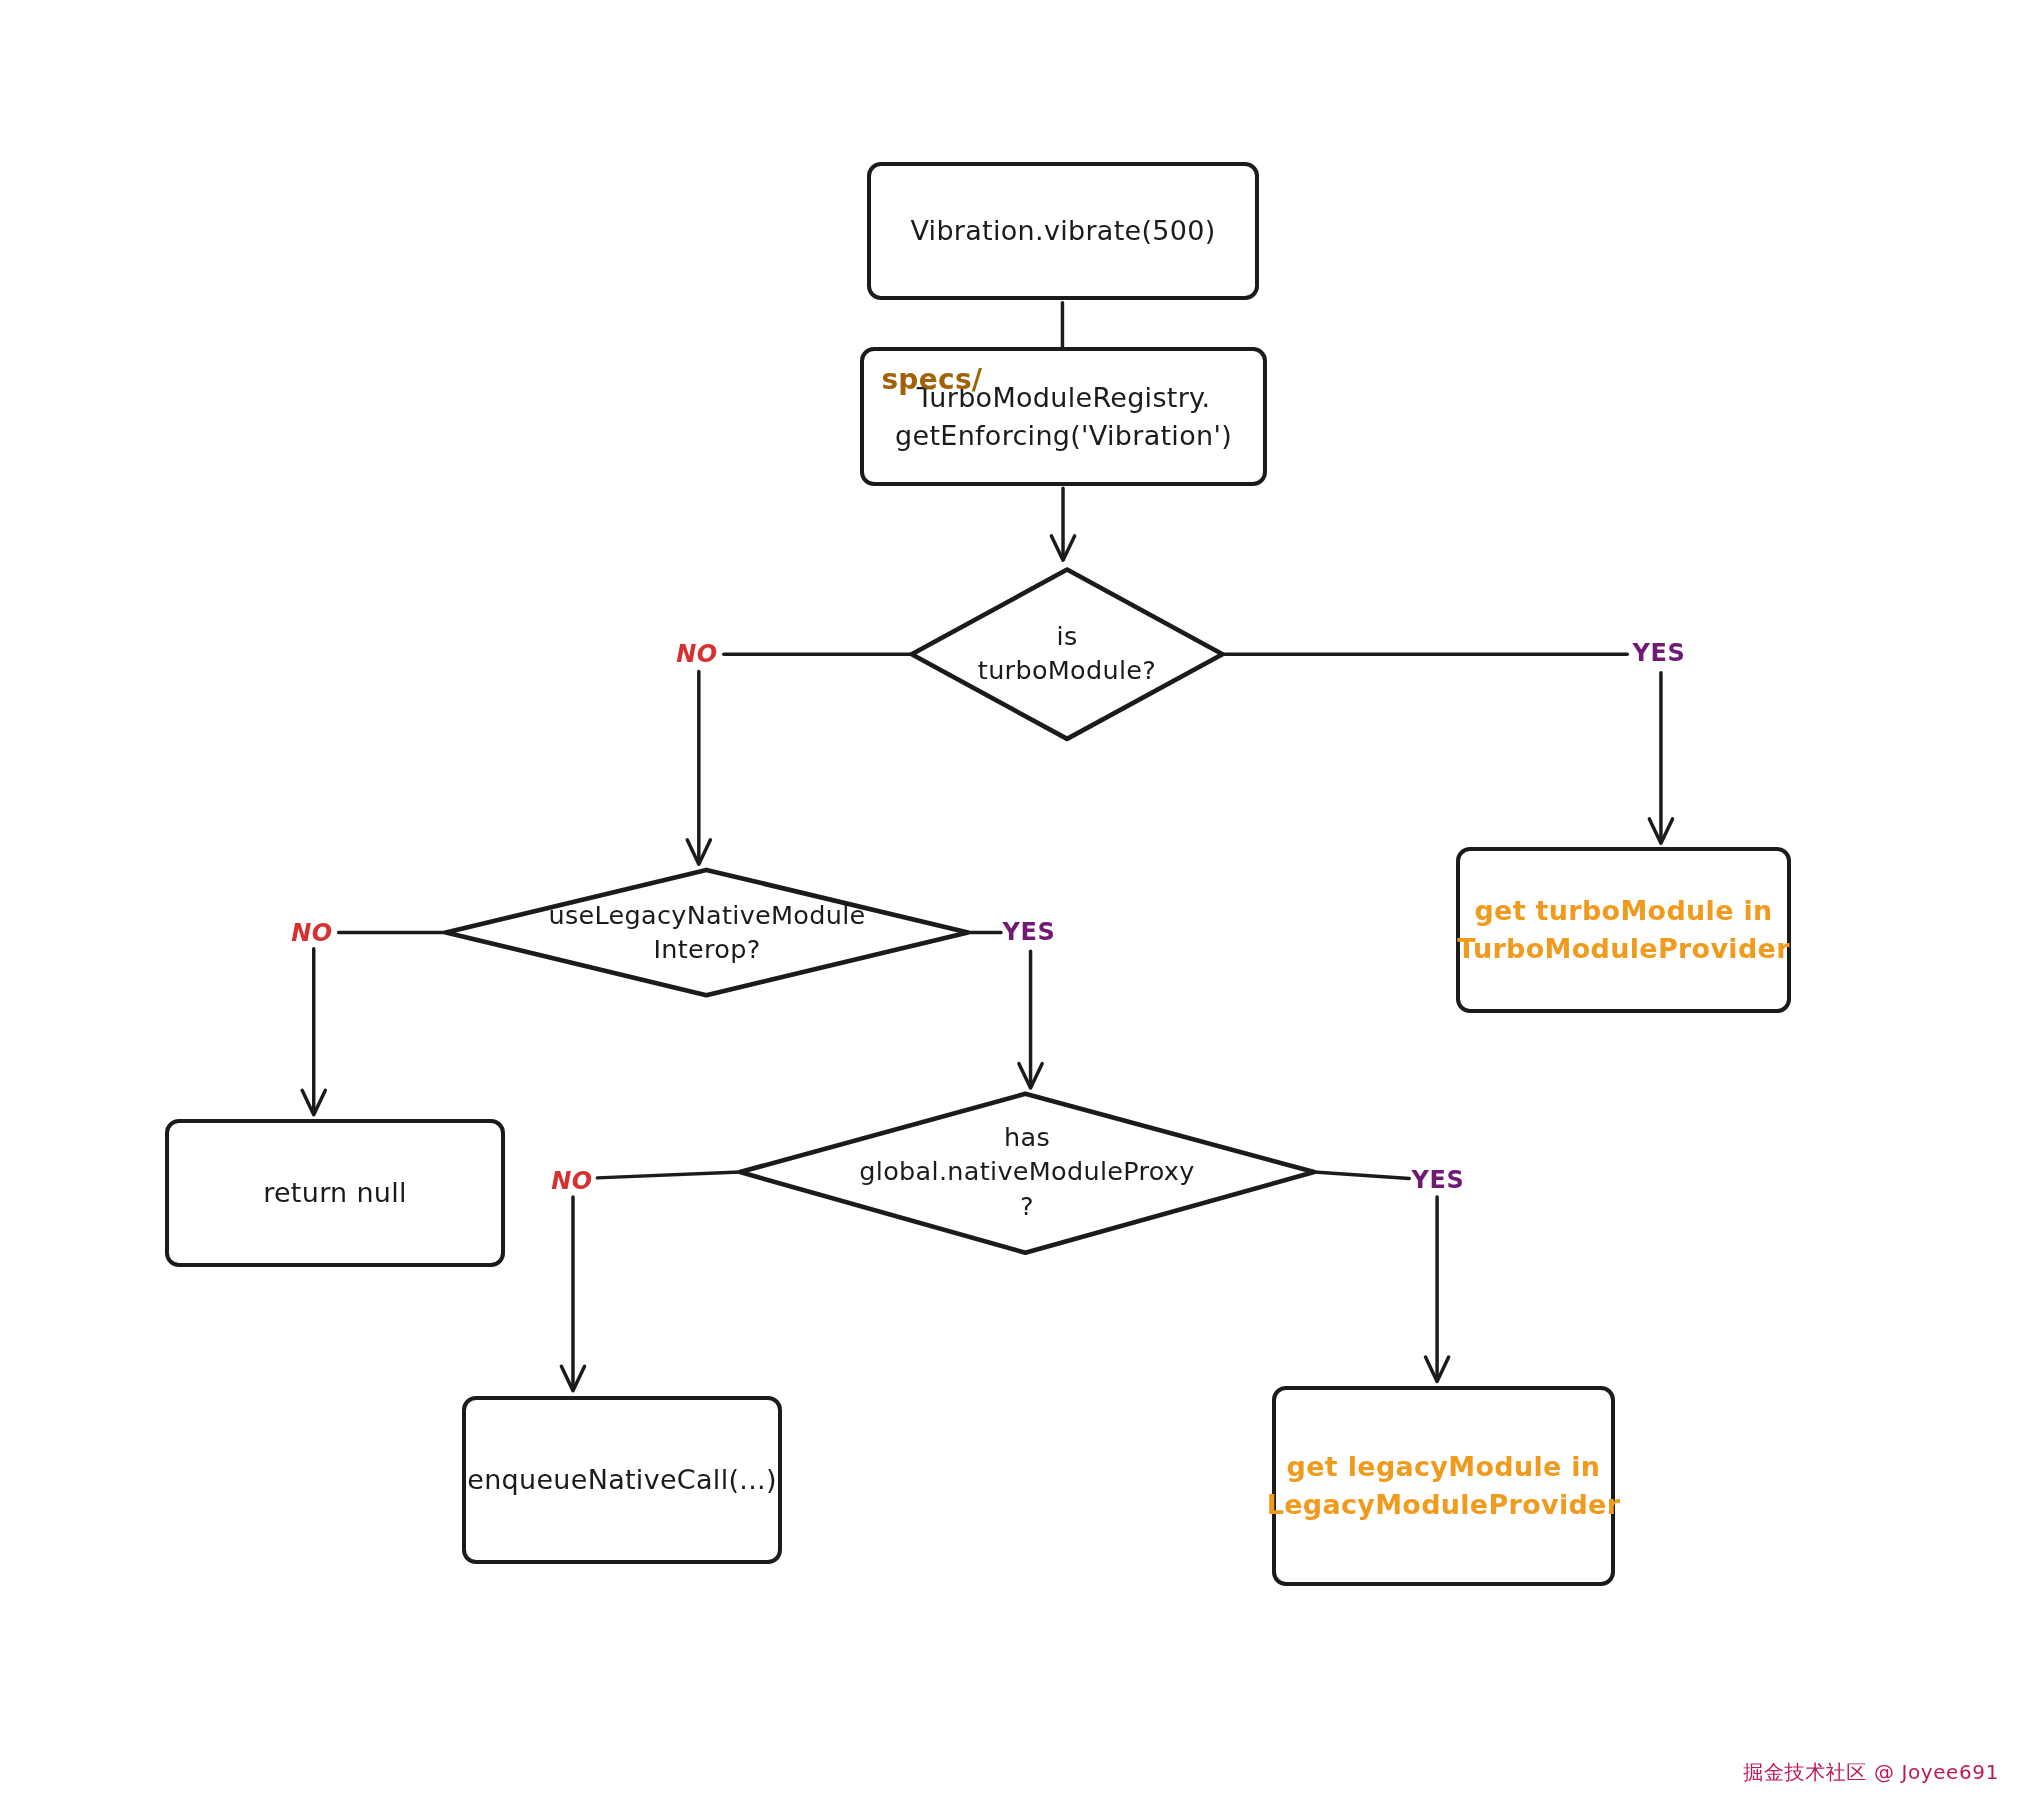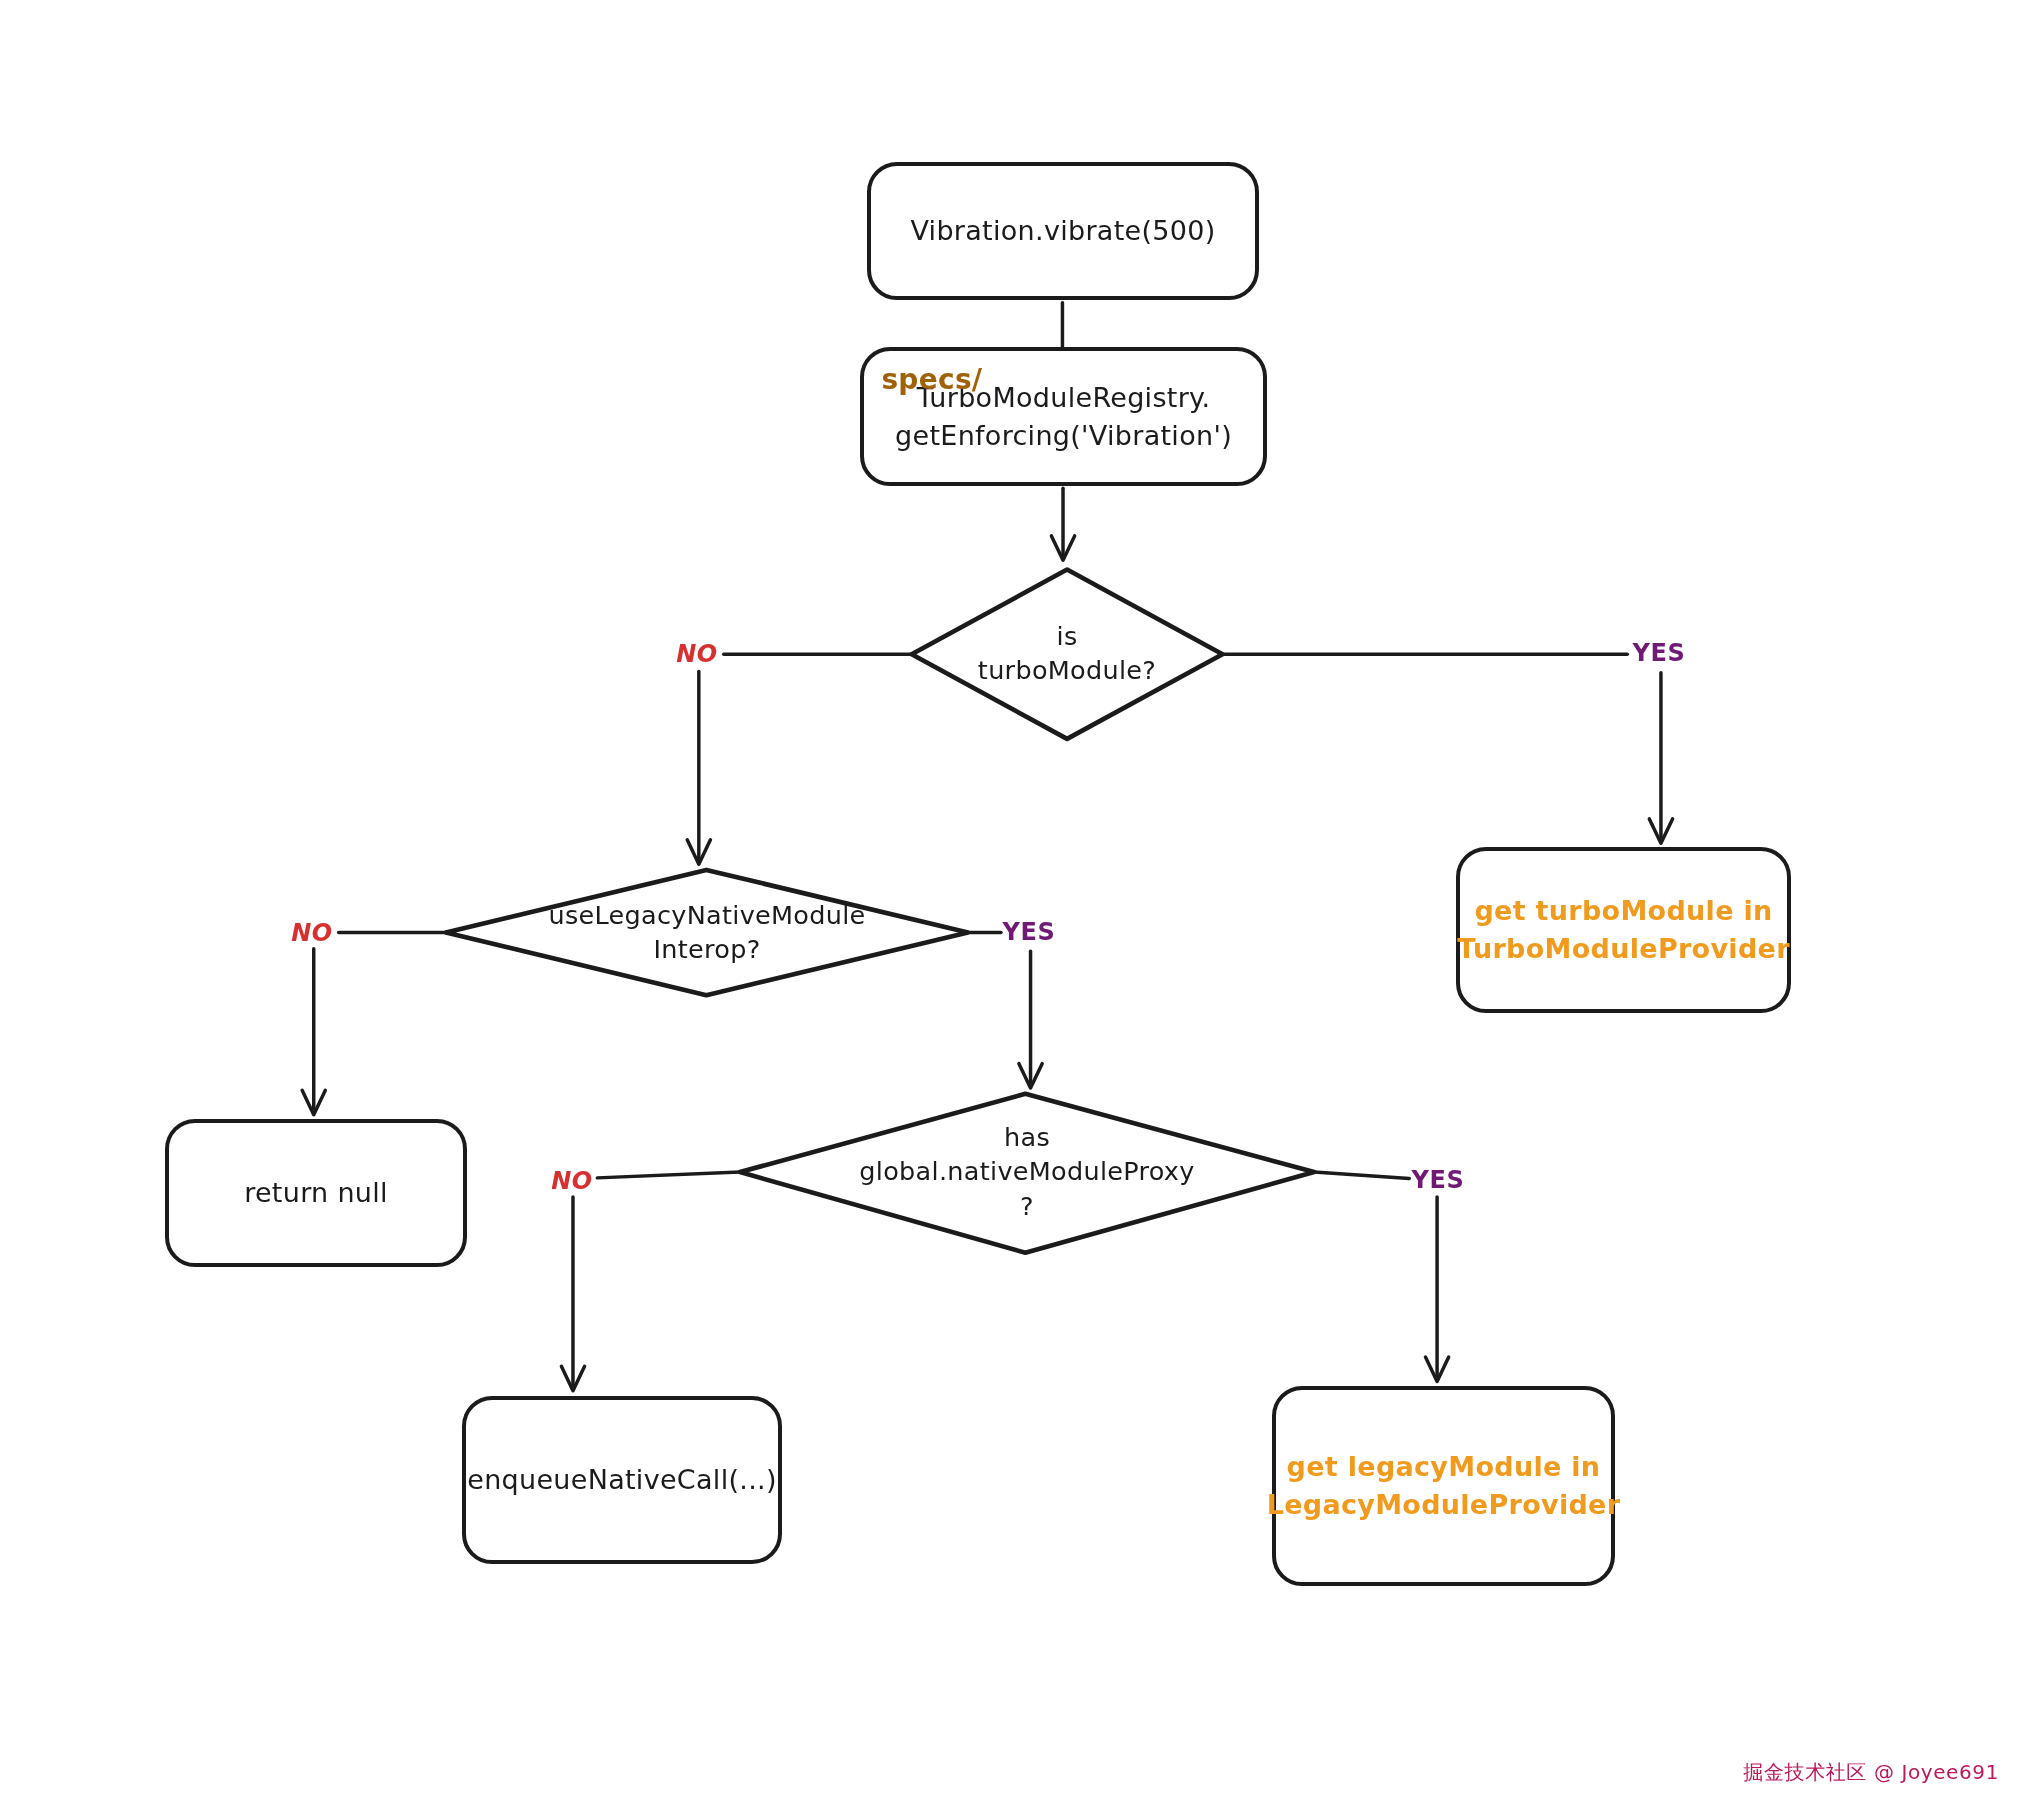--- a/index.html
+++ b/index.html
@@ -20,21 +20,21 @@
     fill: none;
     stroke: #1b1b1b;
     stroke-width: 6;
     stroke-linecap: round;
     stroke-linejoin: round;
   }
   .shape { stroke-width: 8; }
   .node {
     position: absolute;
     border: 4.6px solid #1b1b1b;
-    border-radius: 30px;
+    border-radius: 14px;
     background: #ffffff;
     display: flex;
     flex-direction: column;
     align-items: center;
     justify-content: center;
     text-align: center;
     box-sizing: border-box;
     color: #1b1b1b;
     font-size: 27px;
     line-height: 1.4;
@@ -129,21 +129,21 @@
     <span class="specs-prefix">specs/</span>
     <span class="line">TurboModuleRegistry.</span>
     <span class="line">getEnforcing('Vibration')</span>
   </div>
 
   <div class="node result" style="left:1456px; top:847px; width:335px; height:166px;">
     <span class="line">get turboModule in</span>
     <span class="line">TurboModuleProvider</span>
   </div>
 
-  <div class="node" style="left:165px; top:1119px; width:302px; height:148px;">
+  <div class="node" style="left:165px; top:1119px; width:340px; height:148px;">
     <span class="line">return null</span>
   </div>
 
   <div class="node" style="left:414px; top:1396px; width:320px; height:168px;margin-left:48px;">
     <span class="line">enqueueNativeCall(...)</span>
   </div>
 
   <div class="node result" style="left:1272px; top:1386px; width:343px; height:200px;">
     <span class="line">get legacyModule in</span>
     <span class="line">LegacyModuleProvider</span>

